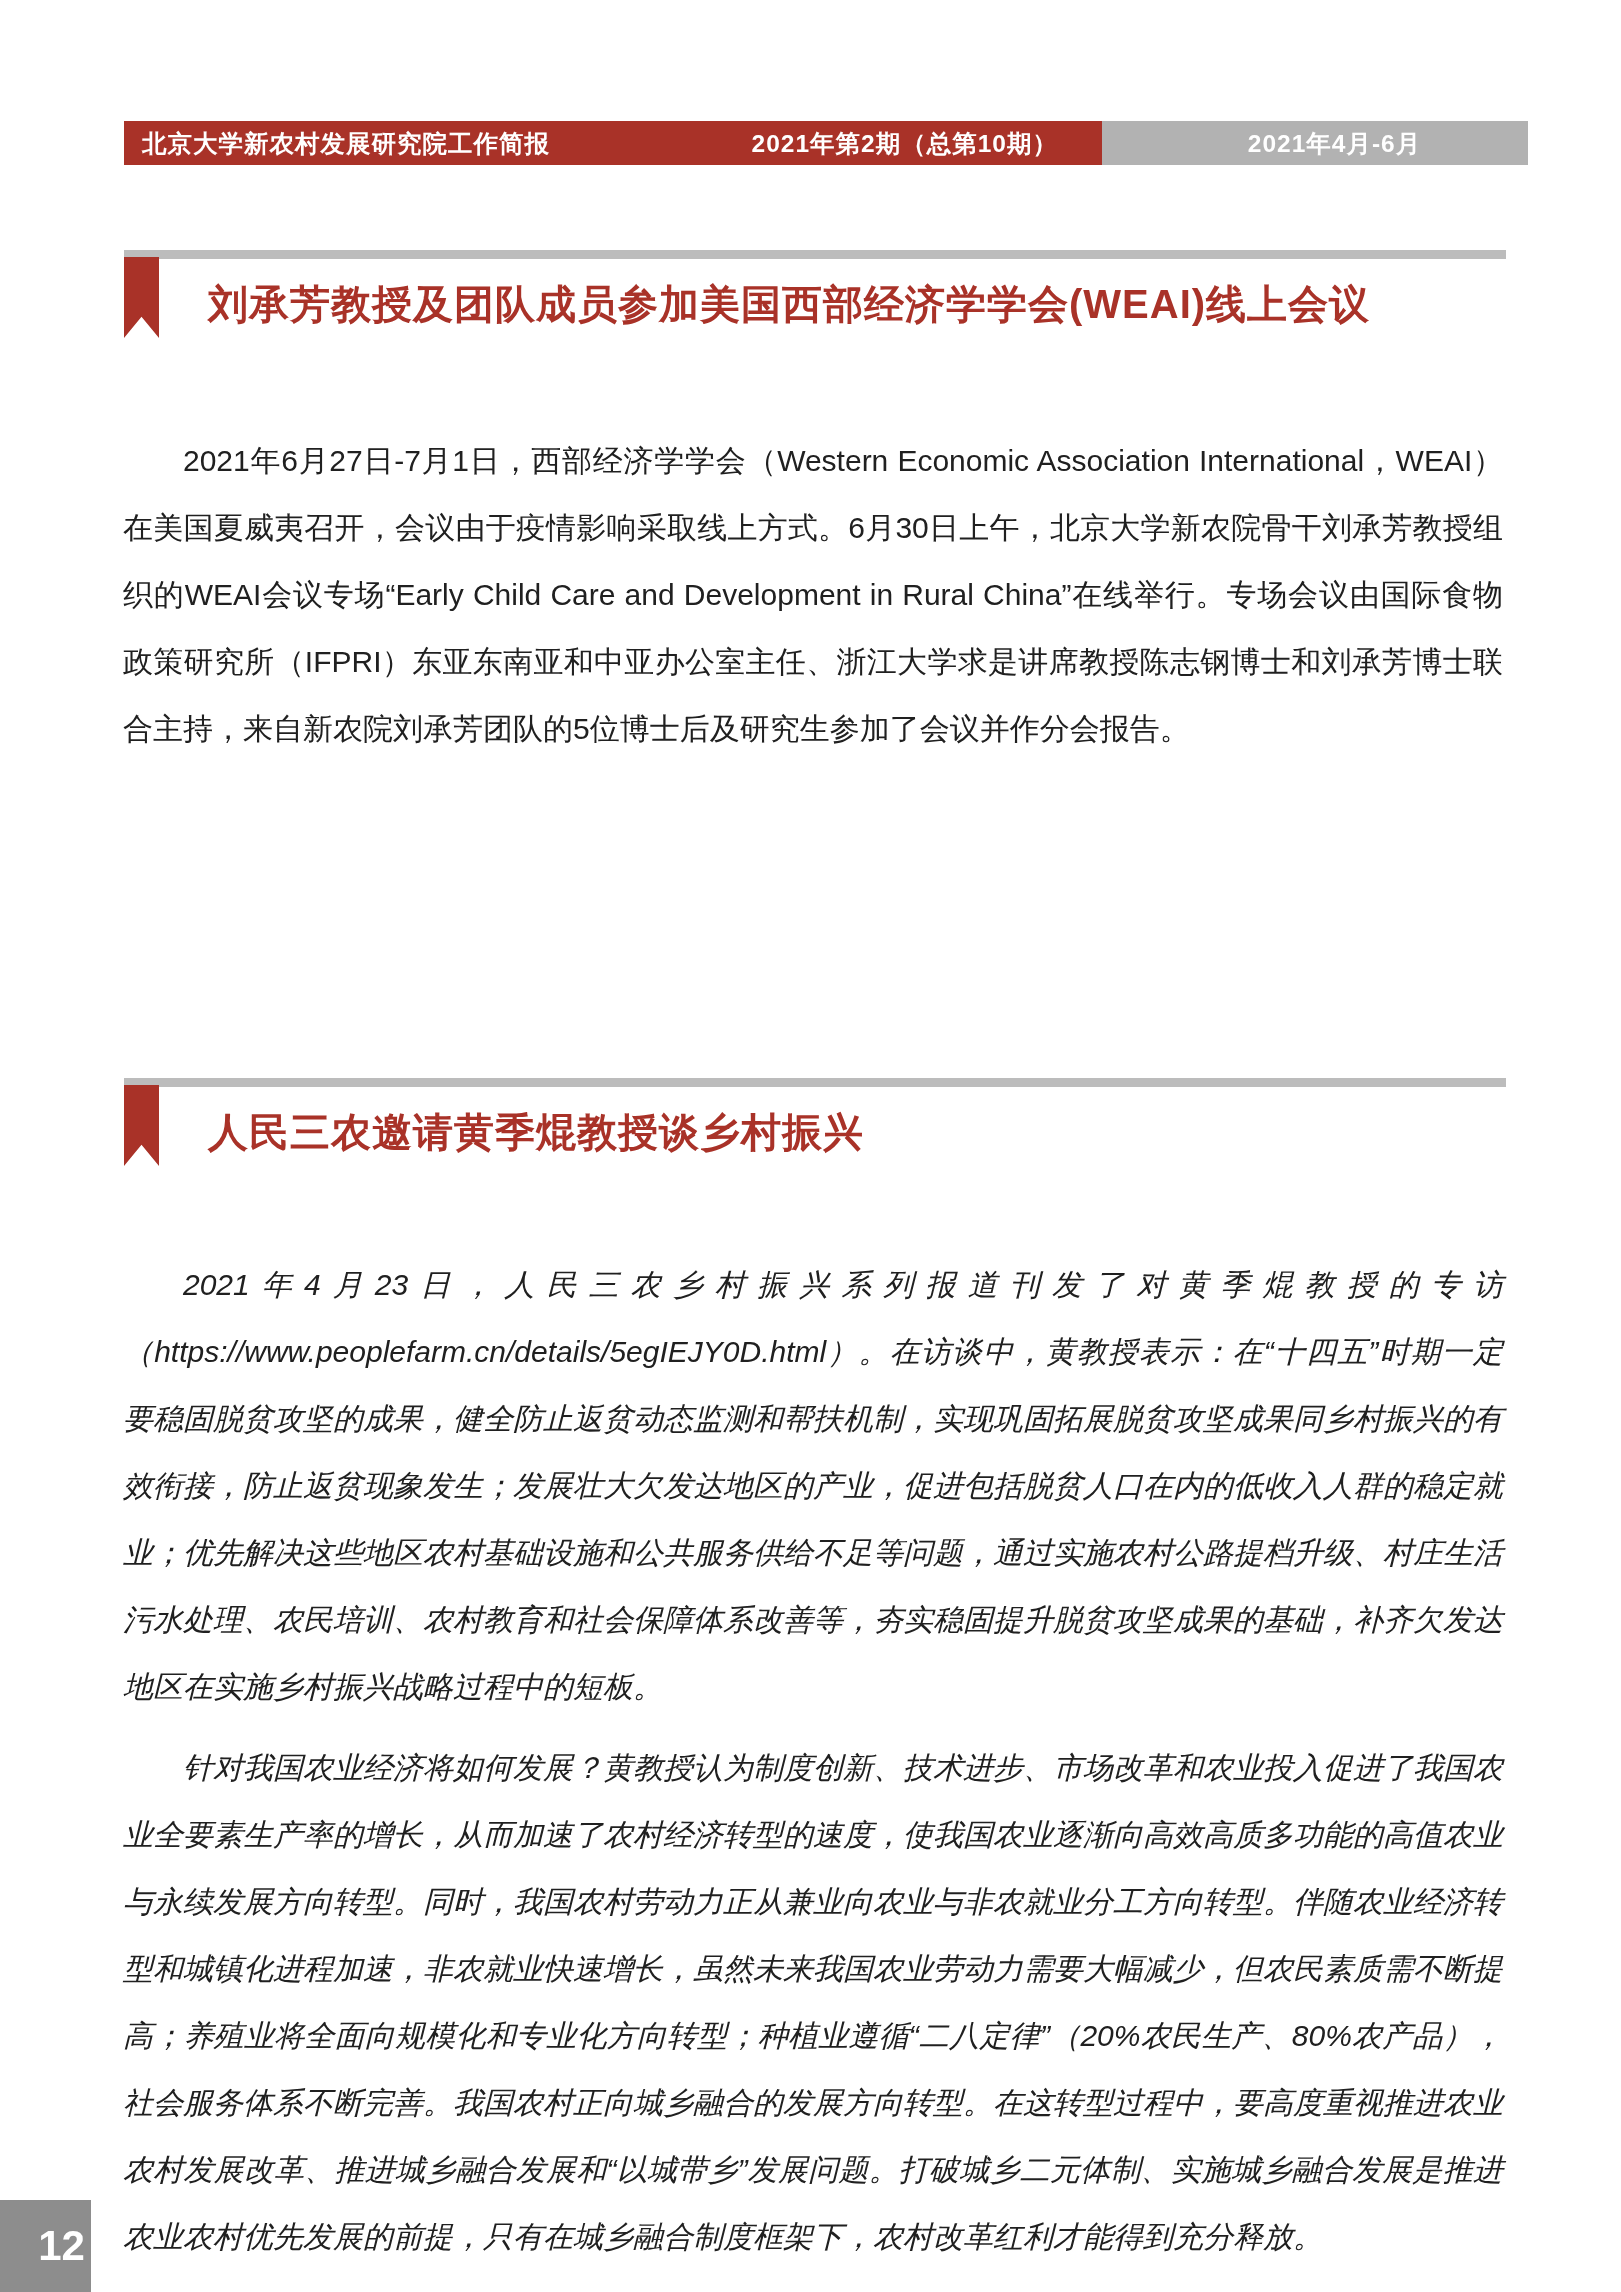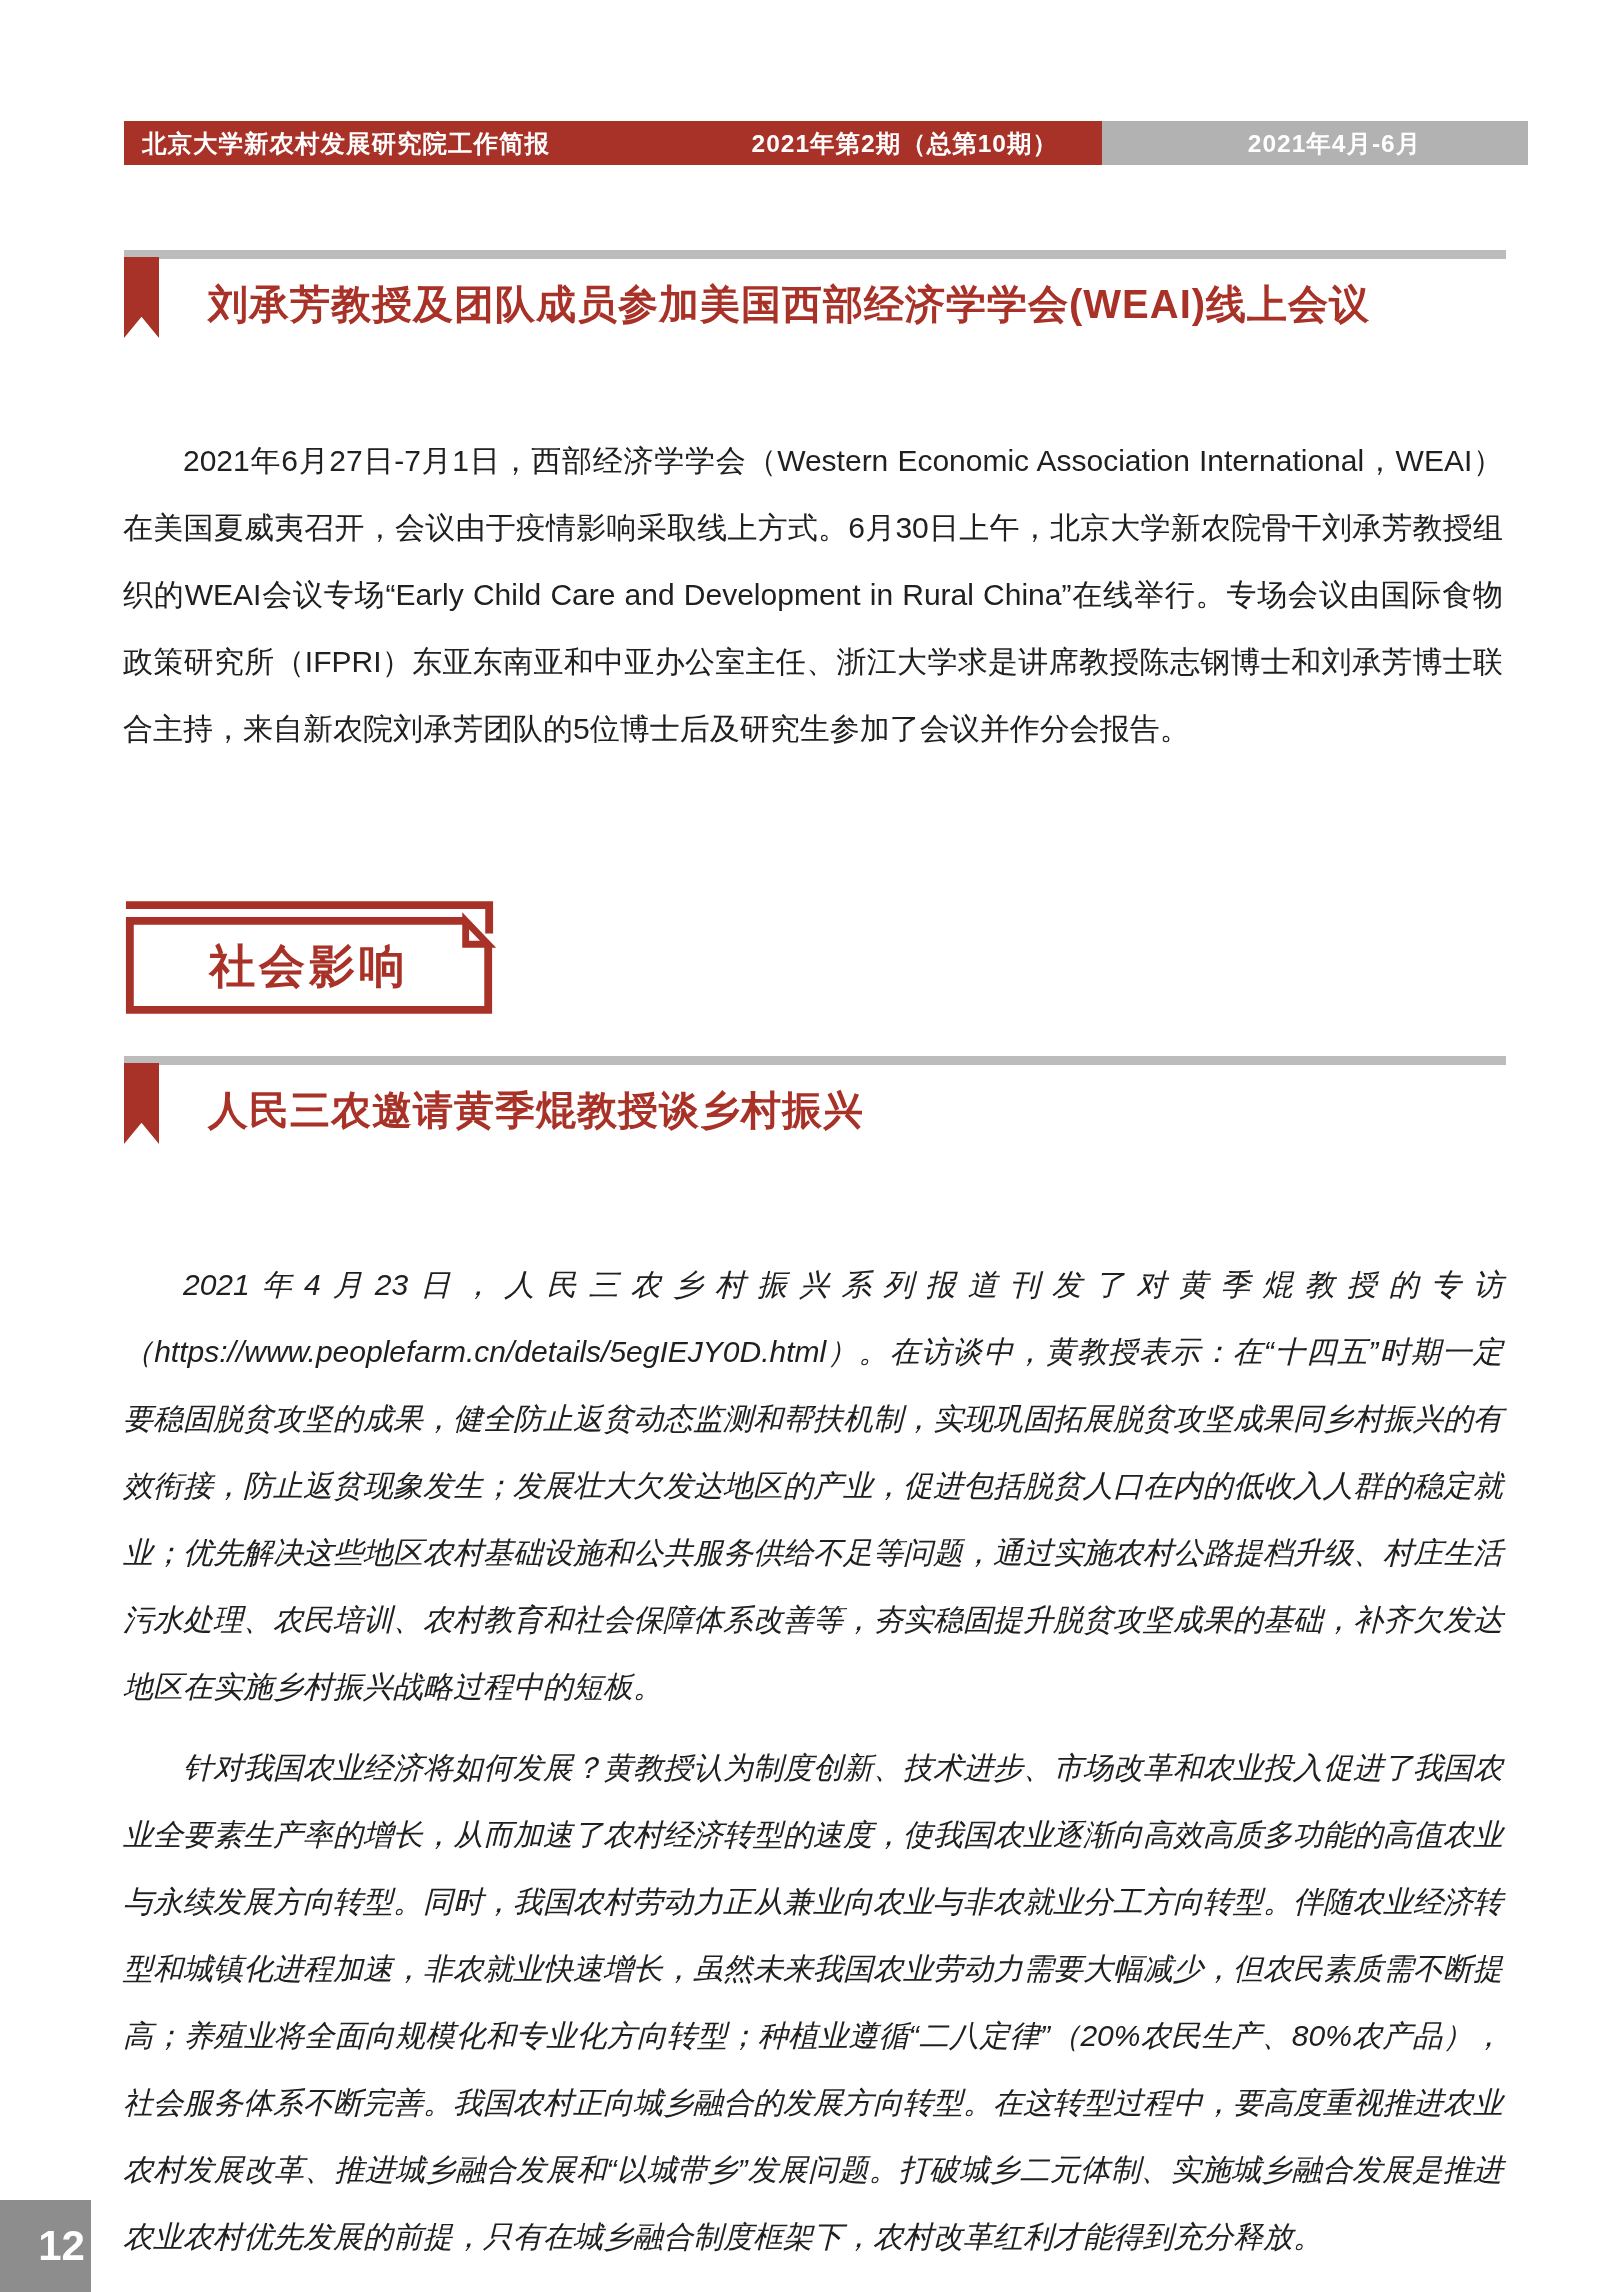--- a/index.html
+++ b/index.html
@@ -33,21 +33,21 @@
   .hb-gray{
     width:426px;background:var(--header-gray);
     color:#fff;display:flex;align-items:center;justify-content:center;
     padding-left:39px;
     font-size:24.5px;font-weight:bold;letter-spacing:1px;
   }
 
   
   .section-head{position:absolute;left:124px;width:1382px;height:98px;}
   #sec1-head{top:250px;}
-  #sec2-head{top:1056px;text-decoration:underline;}
+  #sec2-head{top:1078px;text-decoration:underline;}
   .head-bar{
     position:absolute;top:0;left:0;width:1382px;height:8.8px;
     background:var(--bar-gray);
   }
   .bookmark{
     position:absolute;top:6.9px;left:0;width:35px;height:81px;
     background:var(--red);
     clip-path:polygon(0 0,100% 0,100% 100%,50% 74%,0 100%);
   }
   .section-title{
@@ -102,28 +102,20 @@
   <div class="section-head" id="sec1-head">
     <div class="head-bar"></div>
     <div class="bookmark"></div>
     <h2 class="section-title">刘承芳教授及团队成员参加美国西部经济学学会(WEAI)线上会议</h2>
   </div>
 
   <div class="article" id="article1">
     <p>2021年6月27日-7月1日，西部经济学学会（Western Economic Association International，WEAI）在美国夏威夷召开，会议由于疫情影响采取线上方式。6月30日上午，北京大学新农院骨干刘承芳教授组织的WEAI会议专场“Early Child Care and Development in Rural China”在线举行。专场会议由国际食物政策研究所（IFPRI）东亚东南亚和中亚办公室主任、浙江大学求是讲席教授陈志钢博士和刘承芳博士联合主持，来自新农院刘承芳团队的5位博士后及研究生参加了会议并作分会报告。</p>
   </div>
 
-  <div id="impact-divider">
-    <svg viewBox="0 0 382 122">
-      <path d="M 3 7 H 374 V 36" fill="none" stroke="#a93228" stroke-width="8"></path>
-      <path d="M 350 23 H 7 V 114 H 373 V 47" fill="none" stroke="#a93228" stroke-width="8"></path>
-      <path d="M 350 23 V 47 H 373 Z" fill="#ffffff" stroke="#a93228" stroke-width="7" stroke-linejoin="miter"></path>
-      <text x="190" y="86" text-anchor="middle">社会影响</text>
-    </svg>
-  </div>
 
   <div class="section-head" id="sec2-head">
     <div class="head-bar"></div>
     <div class="bookmark"></div>
     <h2 class="section-title">人民三农邀请黄季焜教授谈乡村振兴</h2>
   </div>
 
   <div class="article" id="article2">
     <p>2021年4月23日，人民三农乡村振兴系列报道刊发了对黄季焜教授的专访（https://www.peoplefarm.cn/details/5egIEJY0D.html）。在访谈中，黄教授表示：在“十四五”时期一定要稳固脱贫攻坚的成果，健全防止返贫动态监测和帮扶机制，实现巩固拓展脱贫攻坚成果同乡村振兴的有效衔接，防止返贫现象发生；发展壮大欠发达地区的产业，促进包括脱贫人口在内的低收入人群的稳定就业；优先解决这些地区农村基础设施和公共服务供给不足等问题，通过实施农村公路提档升级、村庄生活污水处理、农民培训、农村教育和社会保障体系改善等，夯实稳固提升脱贫攻坚成果的基础，补齐欠发达地区在实施乡村振兴战略过程中的短板。</p>
     <p>针对我国农业经济将如何发展？黄教授认为制度创新、技术进步、市场改革和农业投入促进了我国农业全要素生产率的增长，从而加速了农村经济转型的速度，使我国农业逐渐向高效高质多功能的高值农业与永续发展方向转型。同时，我国农村劳动力正从兼业向农业与非农就业分工方向转型。伴随农业经济转型和城镇化进程加速，非农就业快速增长，虽然未来我国农业劳动力需要大幅减少，但农民素质需不断提高；养殖业将全面向规模化和专业化方向转型；种植业遵循“二八定律”（20%农民生产、80%农产品），社会服务体系不断完善。我国农村正向城乡融合的发展方向转型。在这转型过程中，要高度重视推进农业农村发展改革、推进城乡融合发展和“以城带乡”发展问题。打破城乡二元体制、实施城乡融合发展是推进农业农村优先发展的前提，只有在城乡融合制度框架下，农村改革红利才能得到充分释放。</p>

